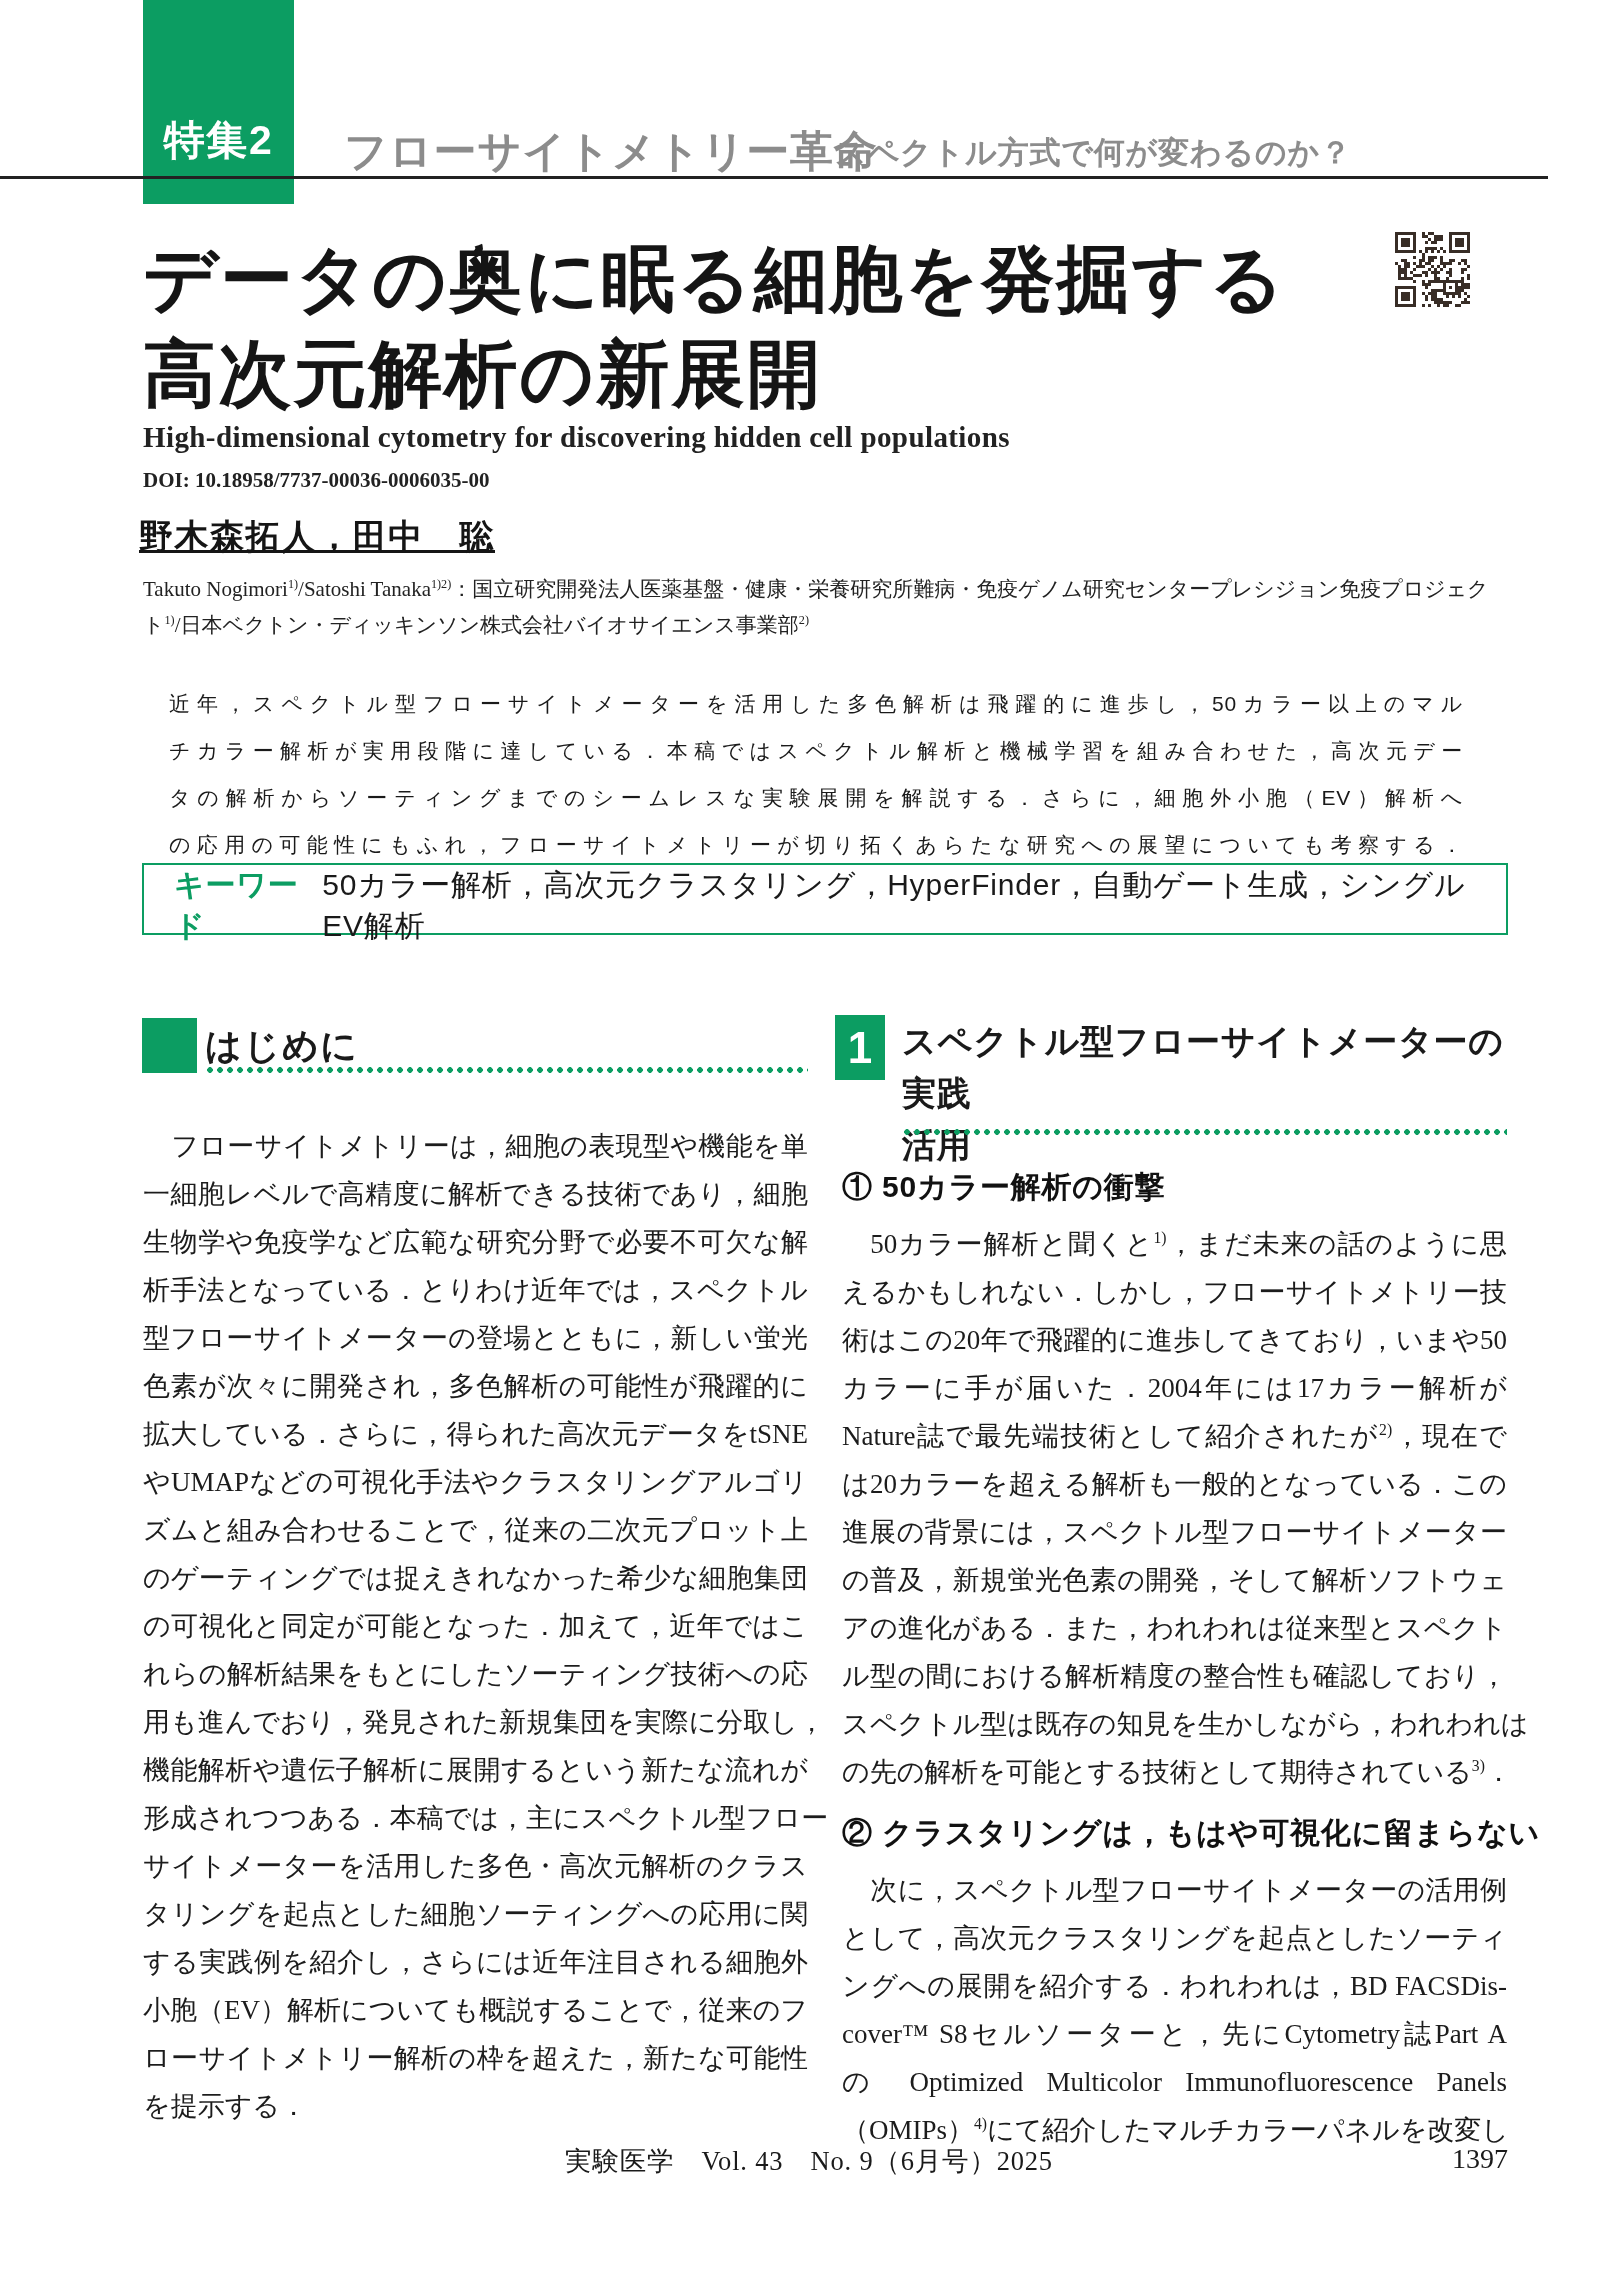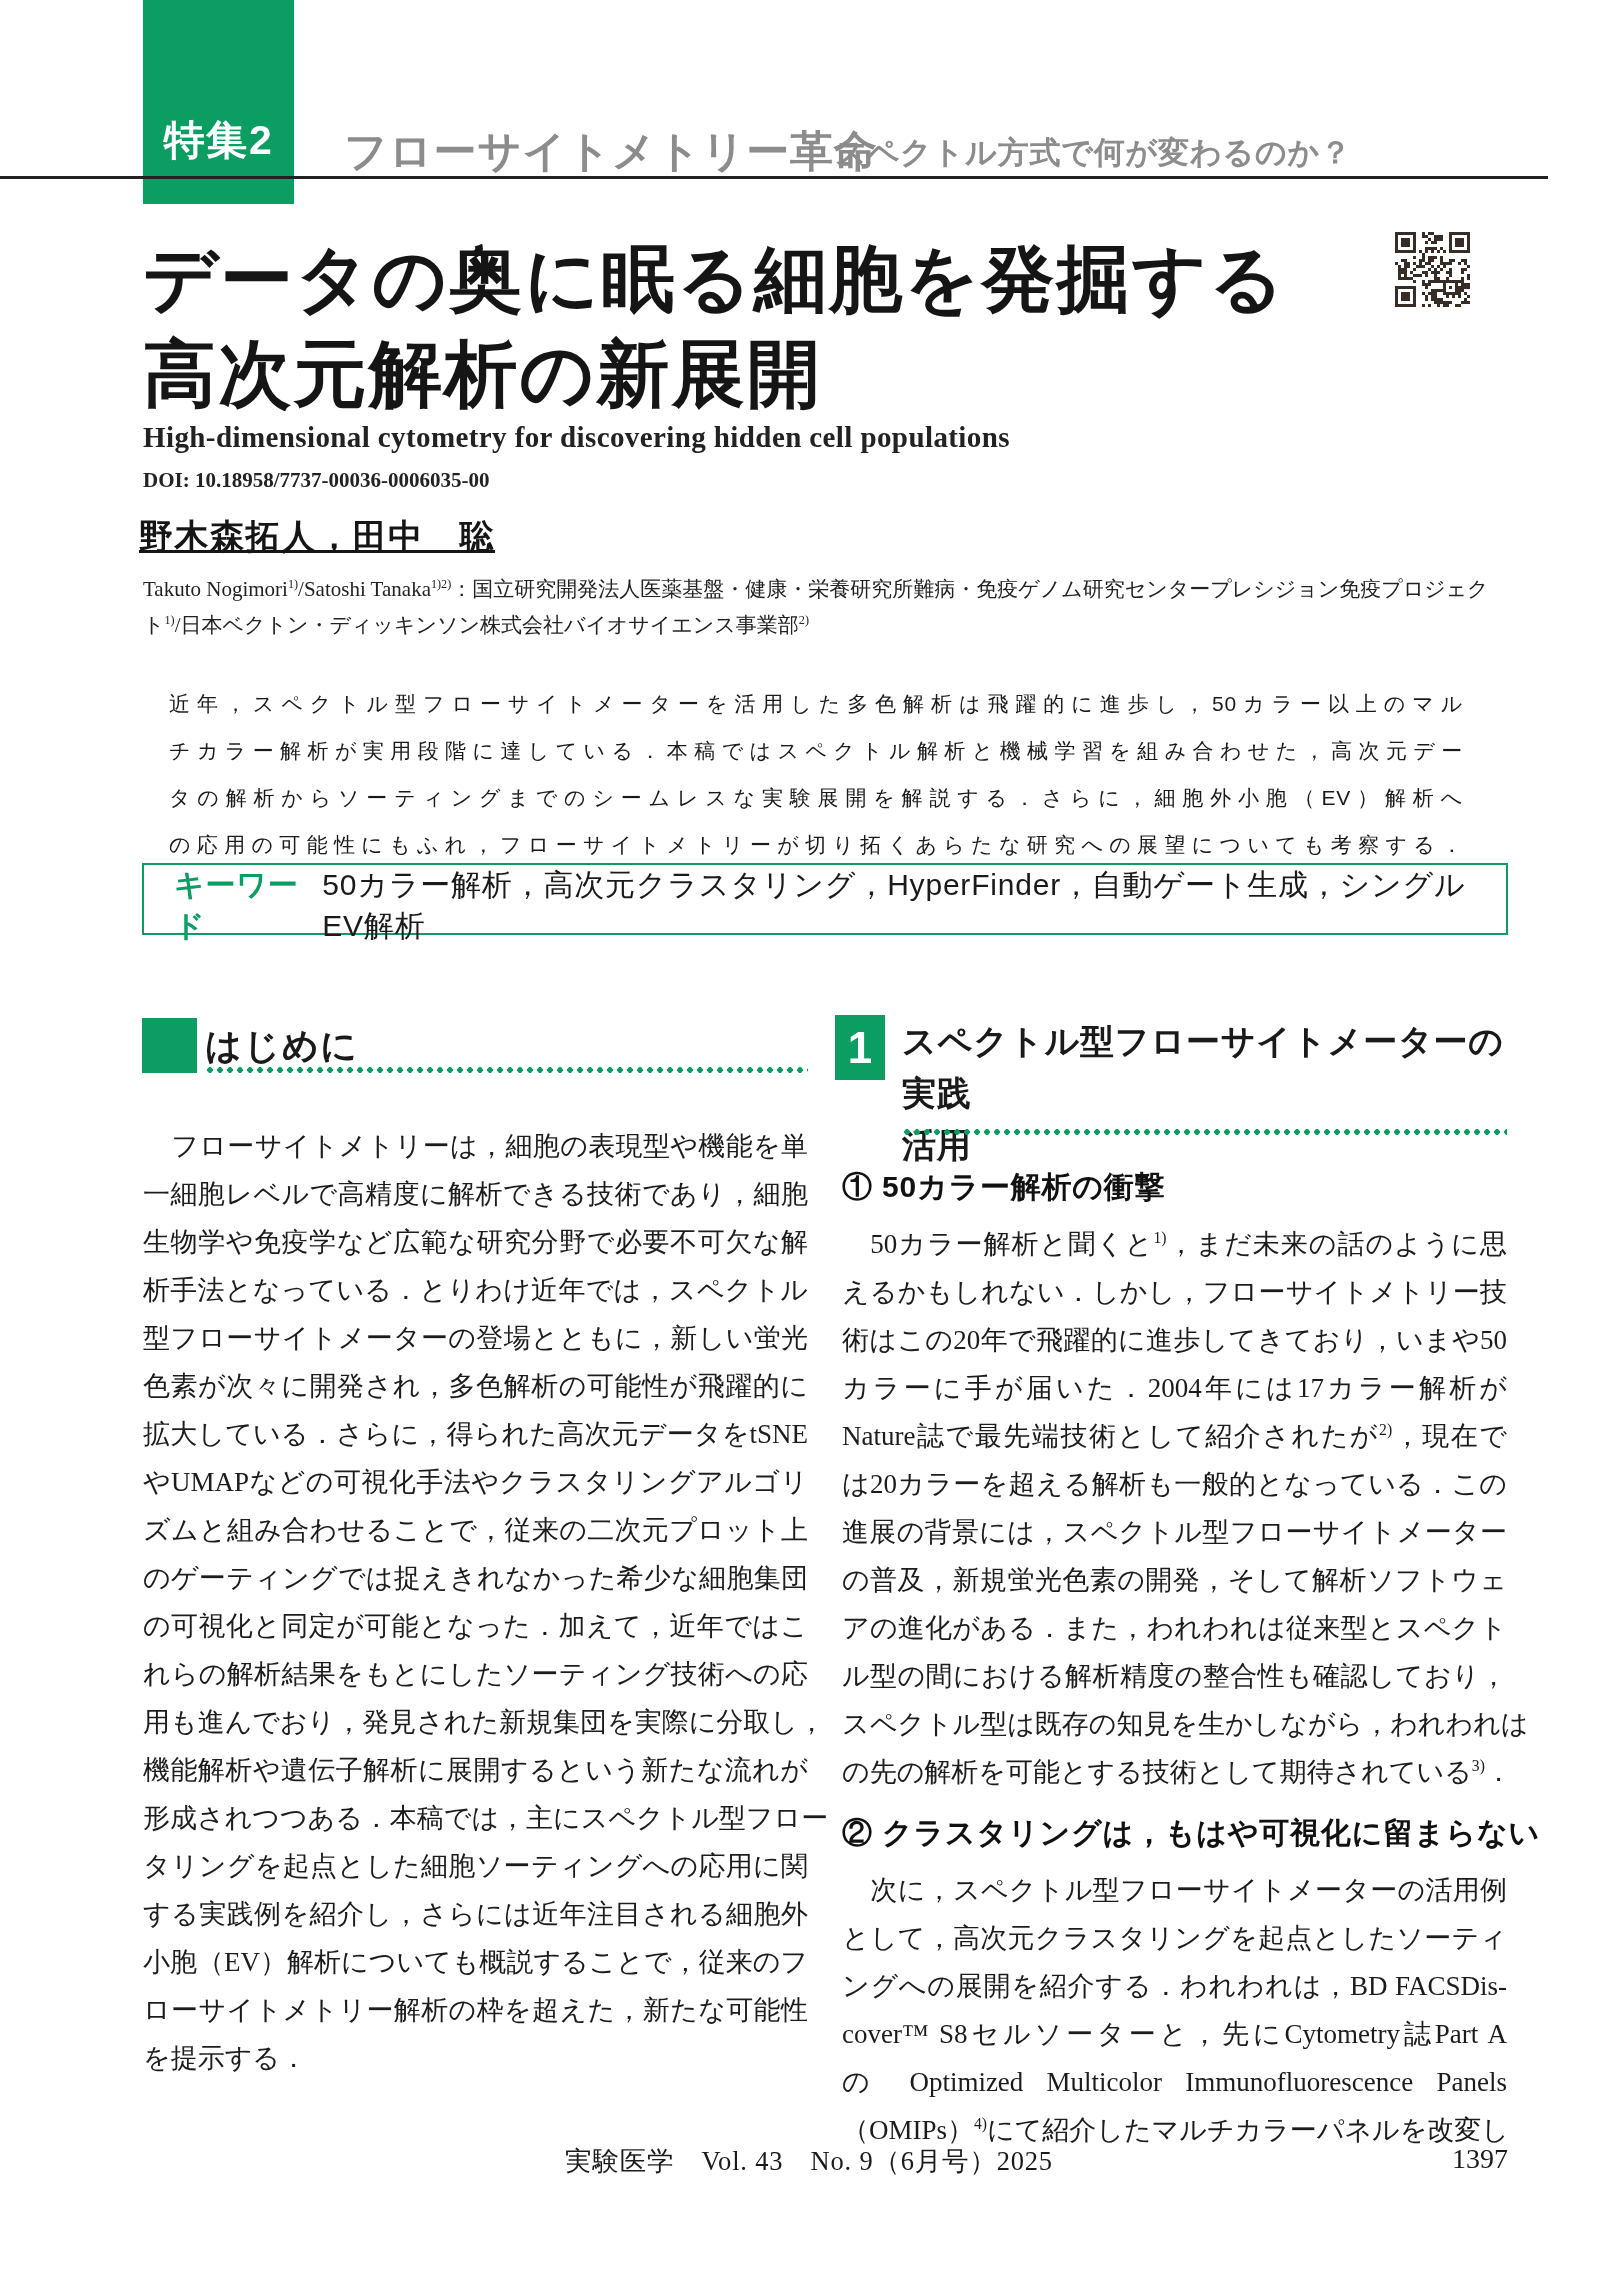--- a/index.html
+++ b/index.html
@@ -430,20 +430,21 @@
       <div class="tline">色素が次々に開発され，多色解析の可能性が飛躍的に</div>
       <div class="tline">拡大している．さらに，得られた高次元データをtSNE</div>
       <div class="tline">やUMAPなどの可視化手法やクラスタリングアルゴリ</div>
       <div class="tline">ズムと組み合わせることで，従来の二次元プロット上</div>
       <div class="tline">のゲーティングでは捉えきれなかった希少な細胞集団</div>
       <div class="tline">の可視化と同定が可能となった．加えて，近年ではこ</div>
       <div class="tline">れらの解析結果をもとにしたソーティング技術への応</div>
       <div class="tline">用も進んでおり，発見された新規集団を実際に分取し，</div>
       <div class="tline">機能解析や遺伝子解析に展開するという新たな流れが</div>
       <div class="tline">形成されつつある．本稿では，主にスペクトル型フロー</div>
+      <div class="tline">サイトメーターを活用した多色・高次元解析のクラス</div>
       <div class="tline">タリングを起点とした細胞ソーティングへの応用に関</div>
       <div class="tline">する実践例を紹介し，さらには近年注目される細胞外</div>
       <div class="tline">小胞（EV）解析についても概説することで，従来のフ</div>
       <div class="tline">ローサイトメトリー解析の枠を超えた，新たな可能性</div>
       <div class="tline short">を提示する．</div>
     </div>
 
   <div class="abs sec1-box">
     <span class="gothic sec1-num">1</span>
   </div>

